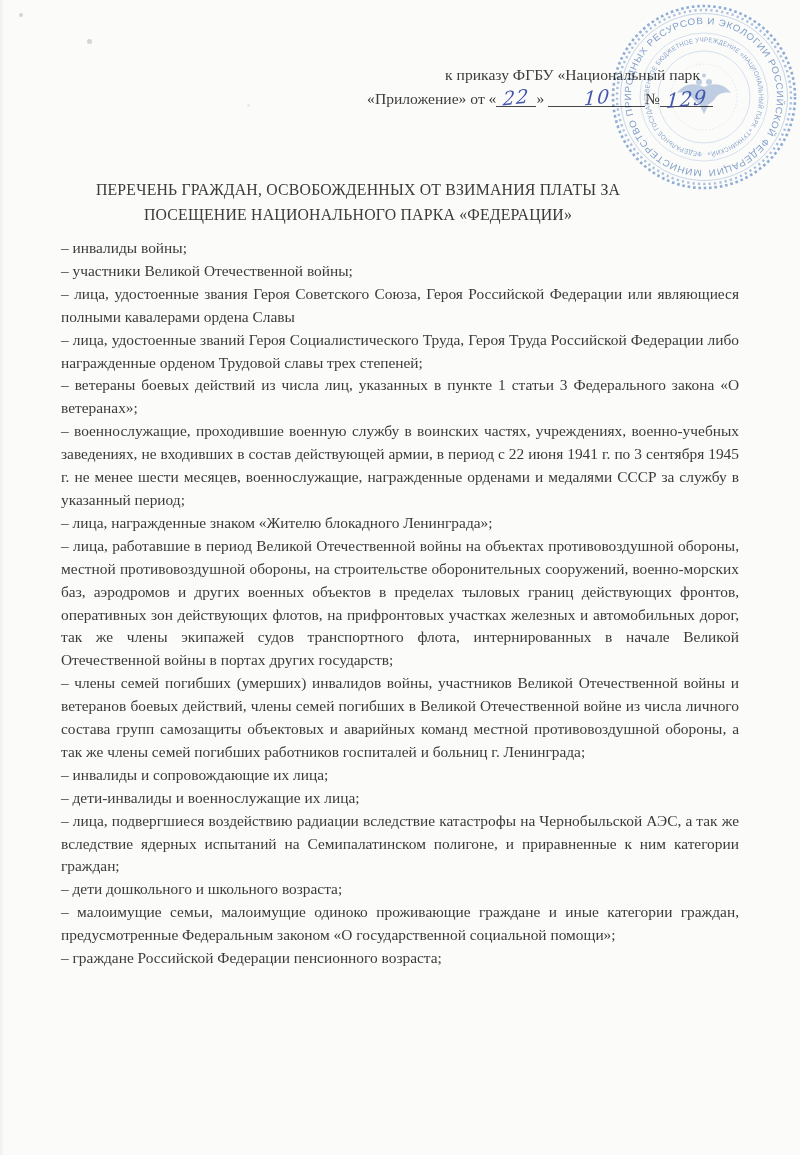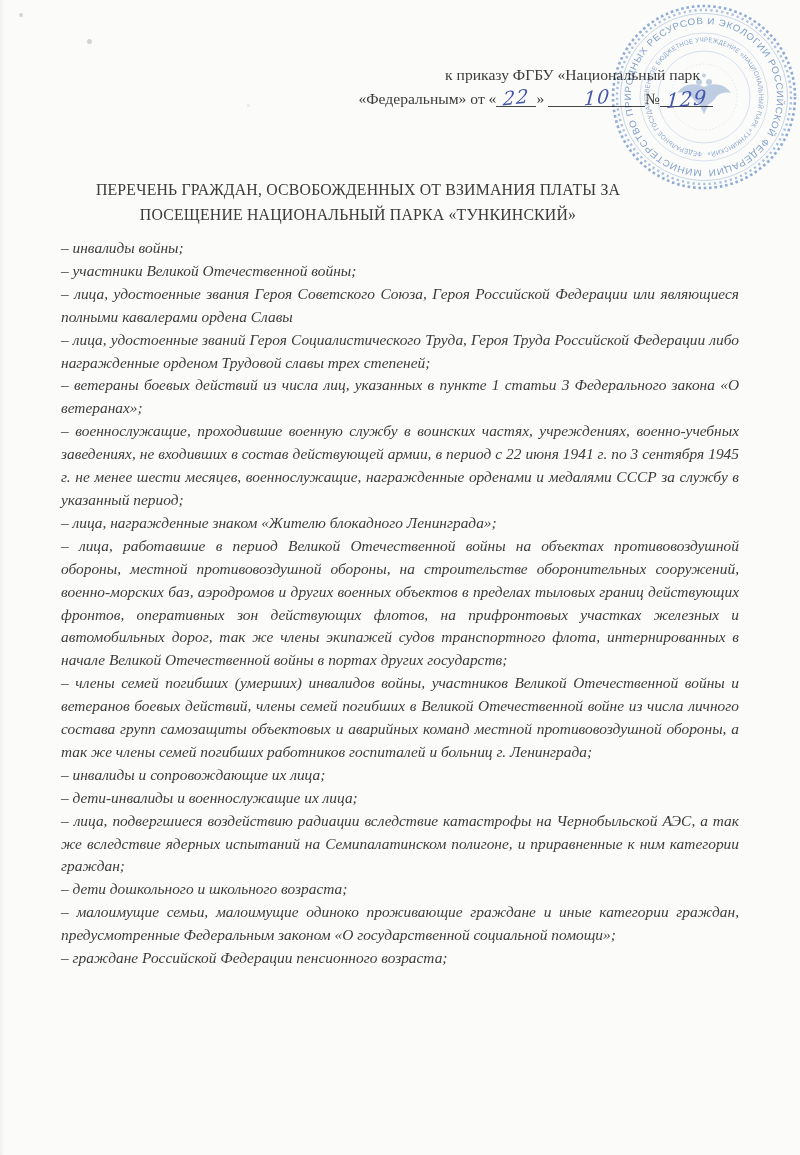--- a/index.html
+++ b/index.html
@@ -48,21 +48,21 @@
     text-align:center;font-size:15.8px;line-height:25px;
     letter-spacing:.2px;
   }
 
   
   .list{
     position:absolute;top:237px;left:61px;width:678px;
     font-size:15.4px;line-height:22.9px;
   }
   .list p.item{
-    margin:0;text-align:justify;text-justify:inter-word;font-style:italic;
+    margin:0;text-align:justify;text-justify:inter-word;
   }
 
   
   .stamp{
     position:absolute;left:604px;top:-3px;width:200px;height:200px;
     z-index:1;mix-blend-mode:multiply;pointer-events:none;
   }
   .stamp text{
     font-family:"Liberation Sans","DejaVu Sans",sans-serif;
     fill:#6e93c6;
@@ -101,26 +101,26 @@
       <circle cx="95" cy="85" r="3"></circle>
       <circle cx="105" cy="85" r="3"></circle>
       <circle cx="100" cy="78.5" r="2"></circle>
       <path d="M100 90 C 90 85, 79 87, 73 96 C 80 94.5, 86 97, 88.5 101 C 92 106, 97 108.5, 100 108.5 C 103 108.5, 108 106, 111.5 101 C 114 97, 120 94.5, 127 96 C 121 87, 110 85, 100 90 Z"></path>
       <path d="M95.5 108 L100 117 L104.5 108 Z"></path>
     </g>
   </svg>
 
   <div class="header">
     <div>к приказу ФГБУ «Национальный парк</div>
-    <div class="line3"><span>«Федеральным» от «</span><span class="blank day"><span class="ink">22</span></span><span>»</span>&nbsp;<span class="blank month"><span class="ink">10</span></span><span>№</span><span class="blank num"><span class="ink num-ink">129</span></span></div>
+    <div class="line3"><span>«Приложение» от «</span><span class="blank day"><span class="ink">22</span></span><span>»</span>&nbsp;<span class="blank month"><span class="ink">10</span></span><span>№</span><span class="blank num"><span class="ink num-ink">129</span></span></div>
   </div>
 
   <div class="title">
     <div>ПЕРЕЧЕНЬ ГРАЖДАН, ОСВОБОЖДЕННЫХ ОТ ВЗИМАНИЯ ПЛАТЫ ЗА</div>
-    <div>ПОСЕЩЕНИЕ НАЦИОНАЛЬНЫЙ ПАРКА «ТУНКИНСКИЙ»</div>
+    <div>ПОСЕЩЕНИЕ НАЦИОНАЛЬНОГО ПАРКА «ФЕДЕРАЦИИ»</div>
   </div>
 
   <div class="list">
       <p class="item">– инвалиды войны;</p>
       <p class="item">– участники Великой Отечественной войны;</p>
       <p class="item">– лица, удостоенные звания Героя Советского Союза, Героя Российской Федерации или являющиеся полными кавалерами ордена Славы</p>
       <p class="item">– лица, удостоенные званий Героя Социалистического Труда, Героя Труда Российской Федерации либо награжденные орденом Трудовой славы трех степеней;</p>
       <p class="item">– ветераны боевых действий из числа лиц, указанных в пункте 1 статьи 3 Федерального закона «О ветеранах»;</p>
       <p class="item">– военнослужащие, проходившие военную службу в воинских частях, учреждениях, военно-учебных заведениях, не входивших в состав действующей армии, в период с 22 июня 1941 г. по 3 сентября 1945 г. не менее шести месяцев, военнослужащие, награжденные орденами и медалями СССР за службу в указанный период;</p>
       <p class="item">– лица, награжденные знаком «Жителю блокадного Ленинграда»;</p>

